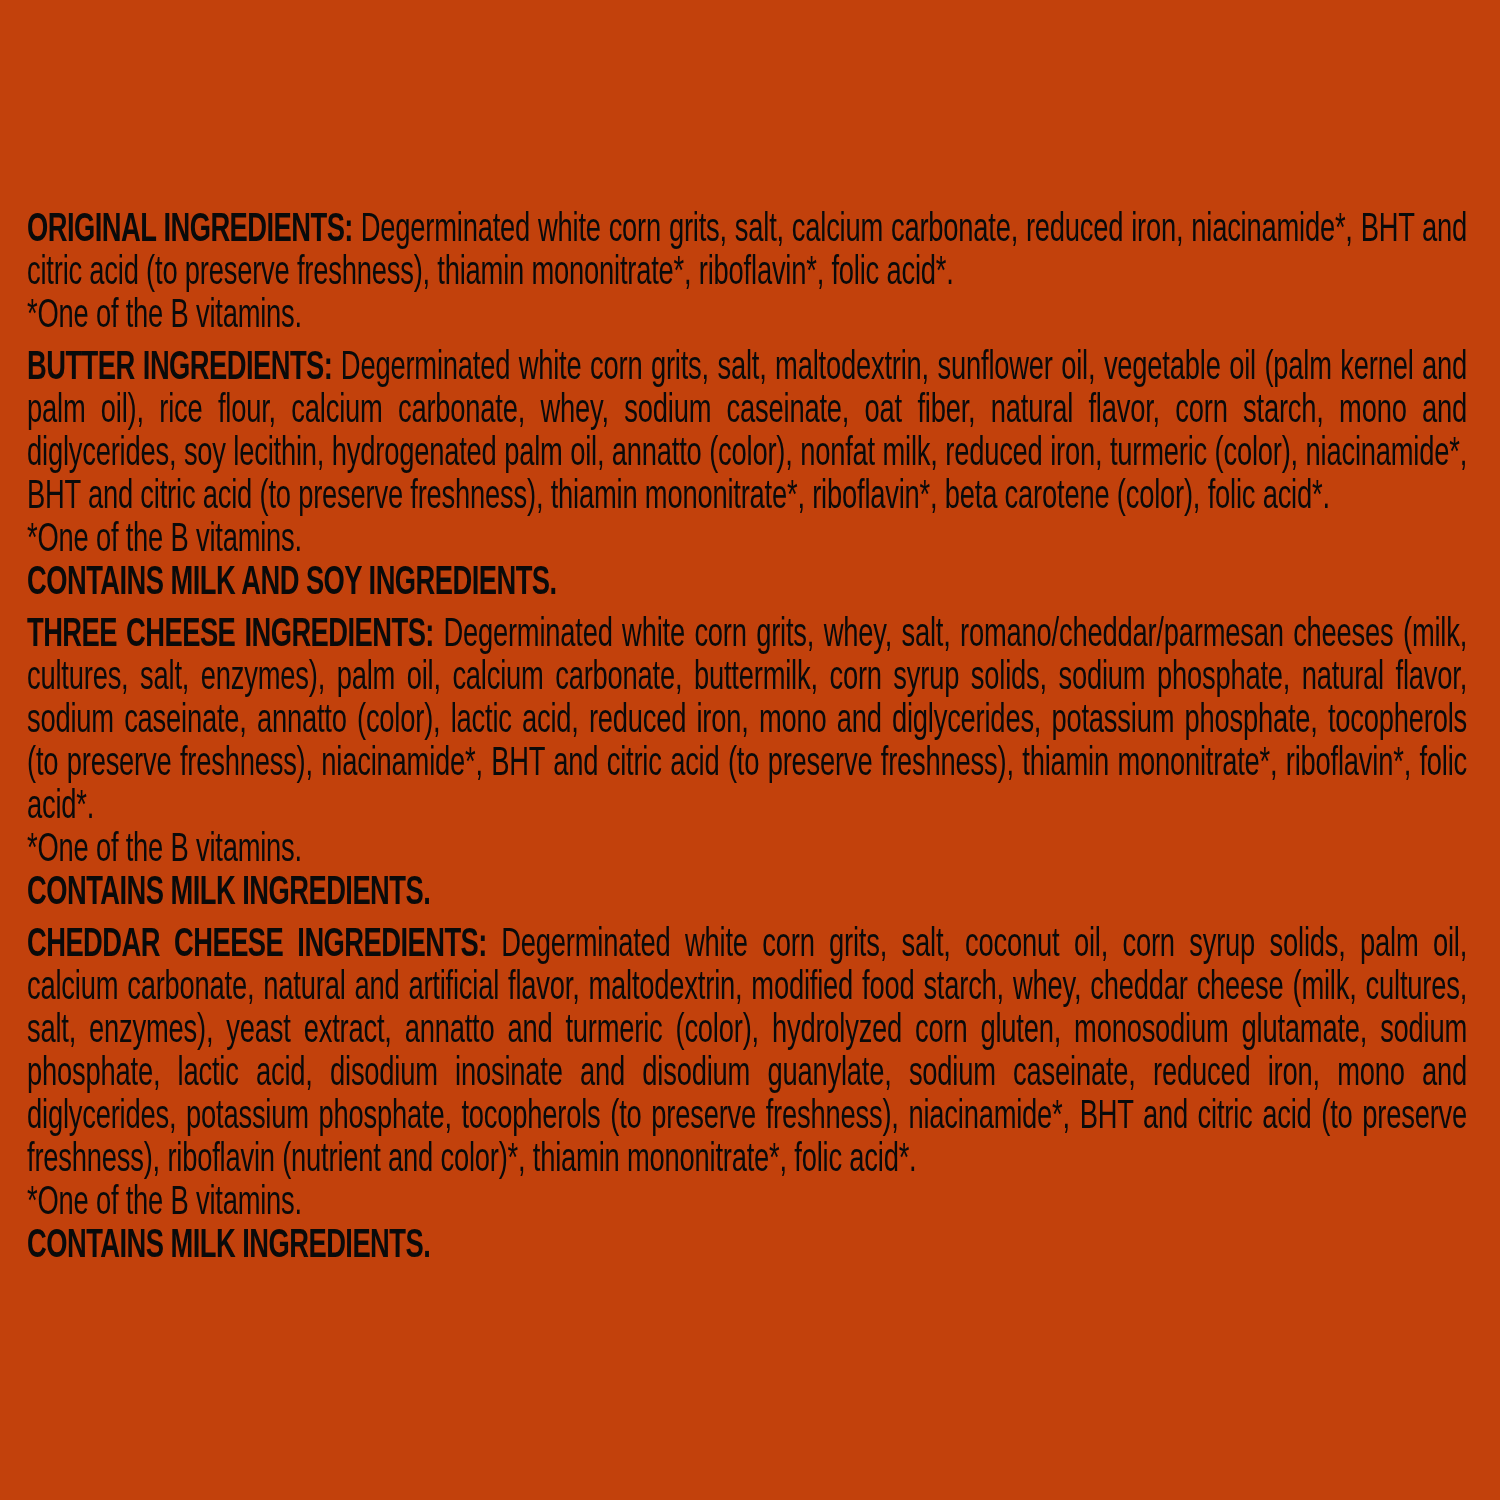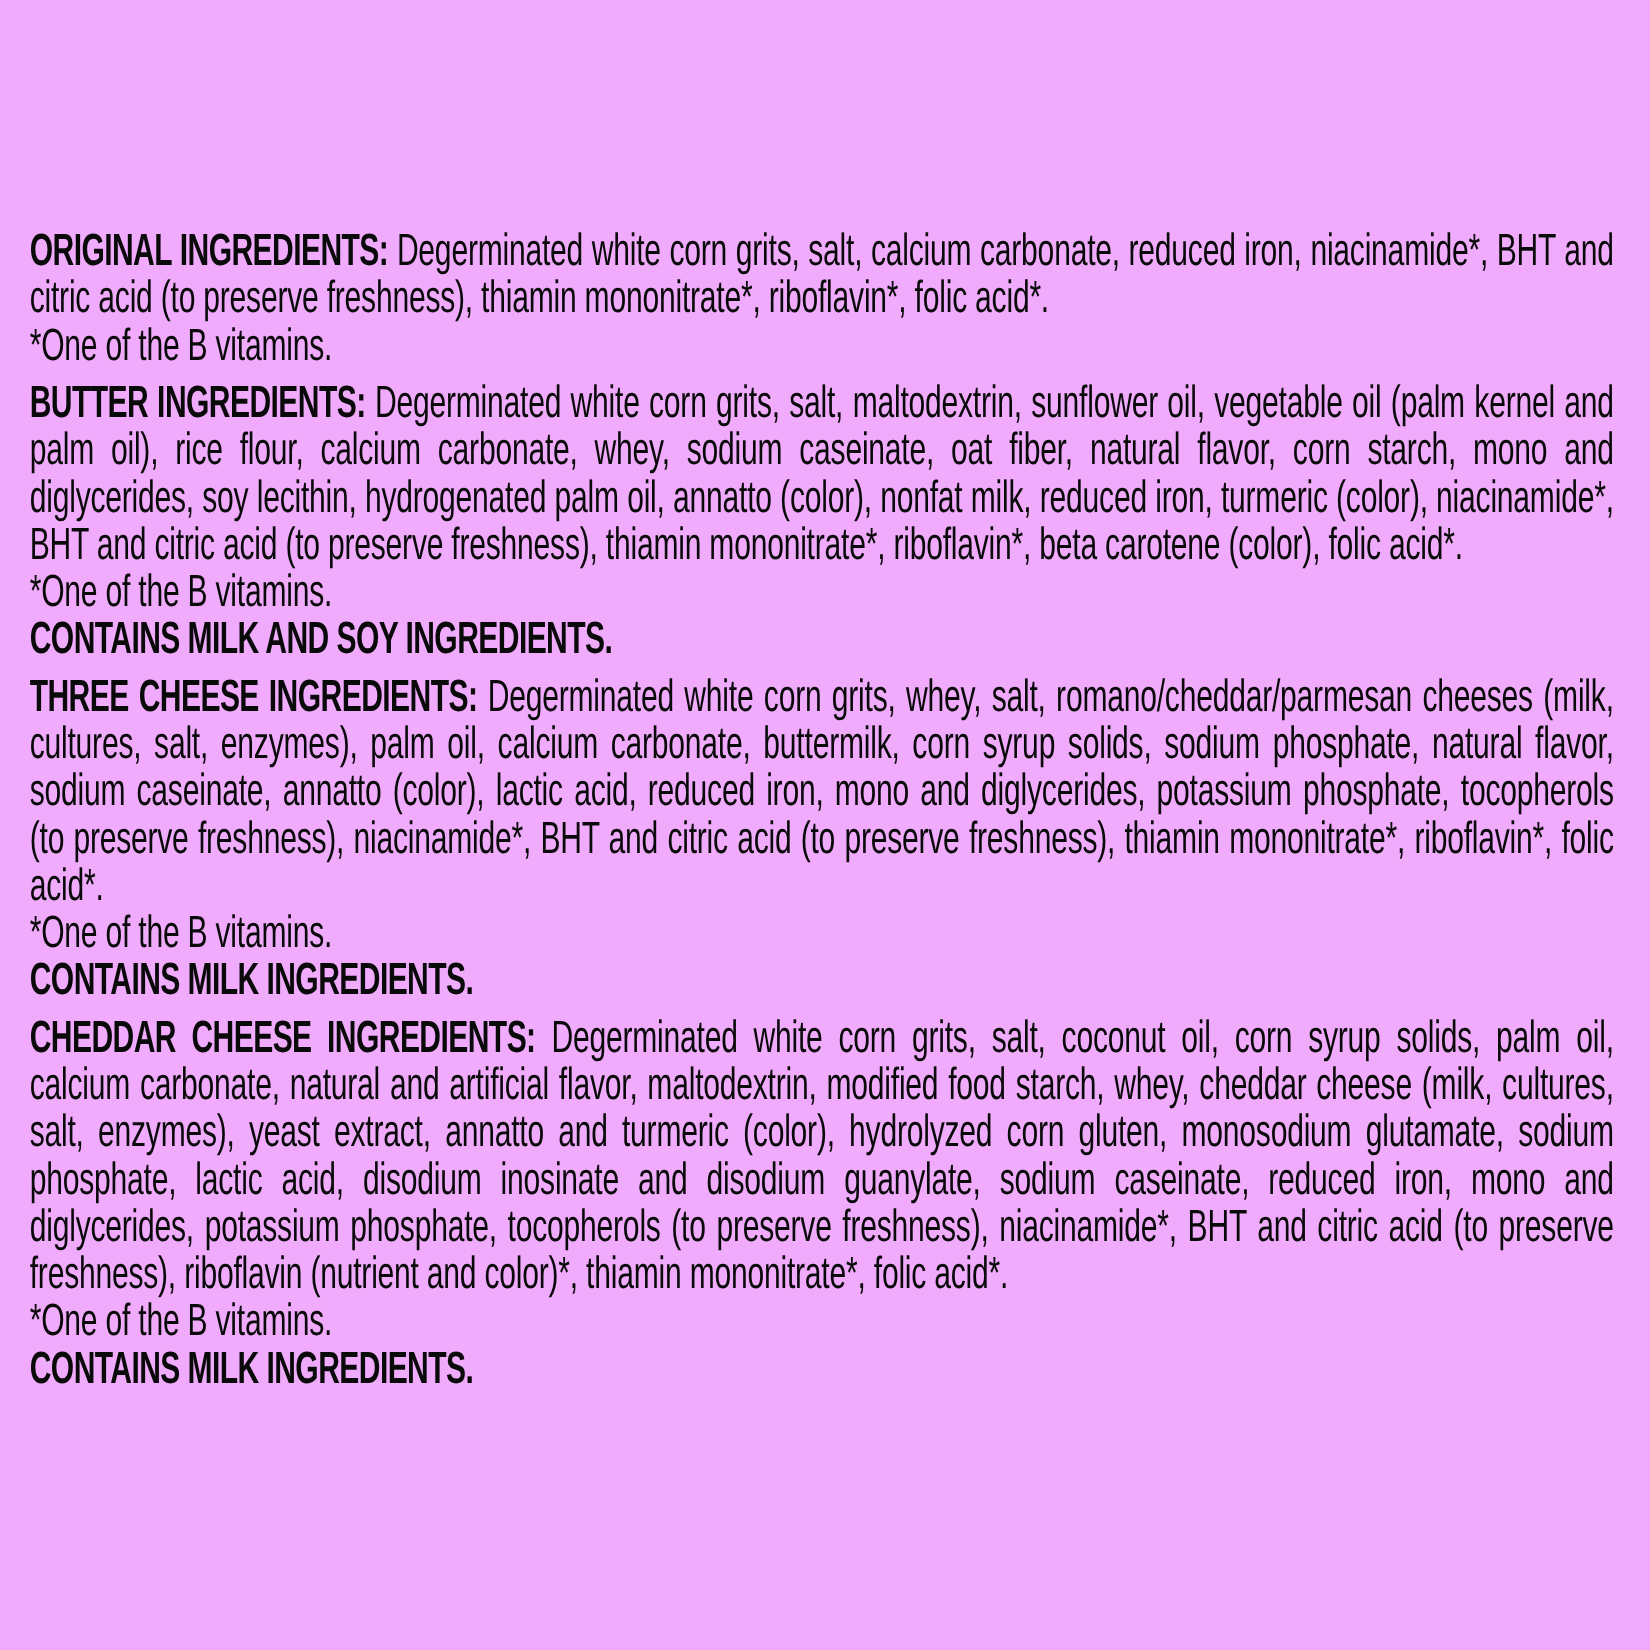--- a/index.html
+++ b/index.html
@@ -10,21 +10,21 @@
   body {
     width: 1500px;
     height: 1500px;
     position: relative;
     overflow: hidden;
     font-family: "Liberation Sans", sans-serif;
   }
   .label-canvas {
     position: absolute;
     inset: 0;
-    background: #f0abfc;
+    background: #c2410c;
   }
   
   .condensed {
     position: absolute;
     left: 27px;
     top: 206px;
     width: 2160px;
     transform: scaleX(0.6667);
     transform-origin: 0 0;
     color: #0a0a0a;

